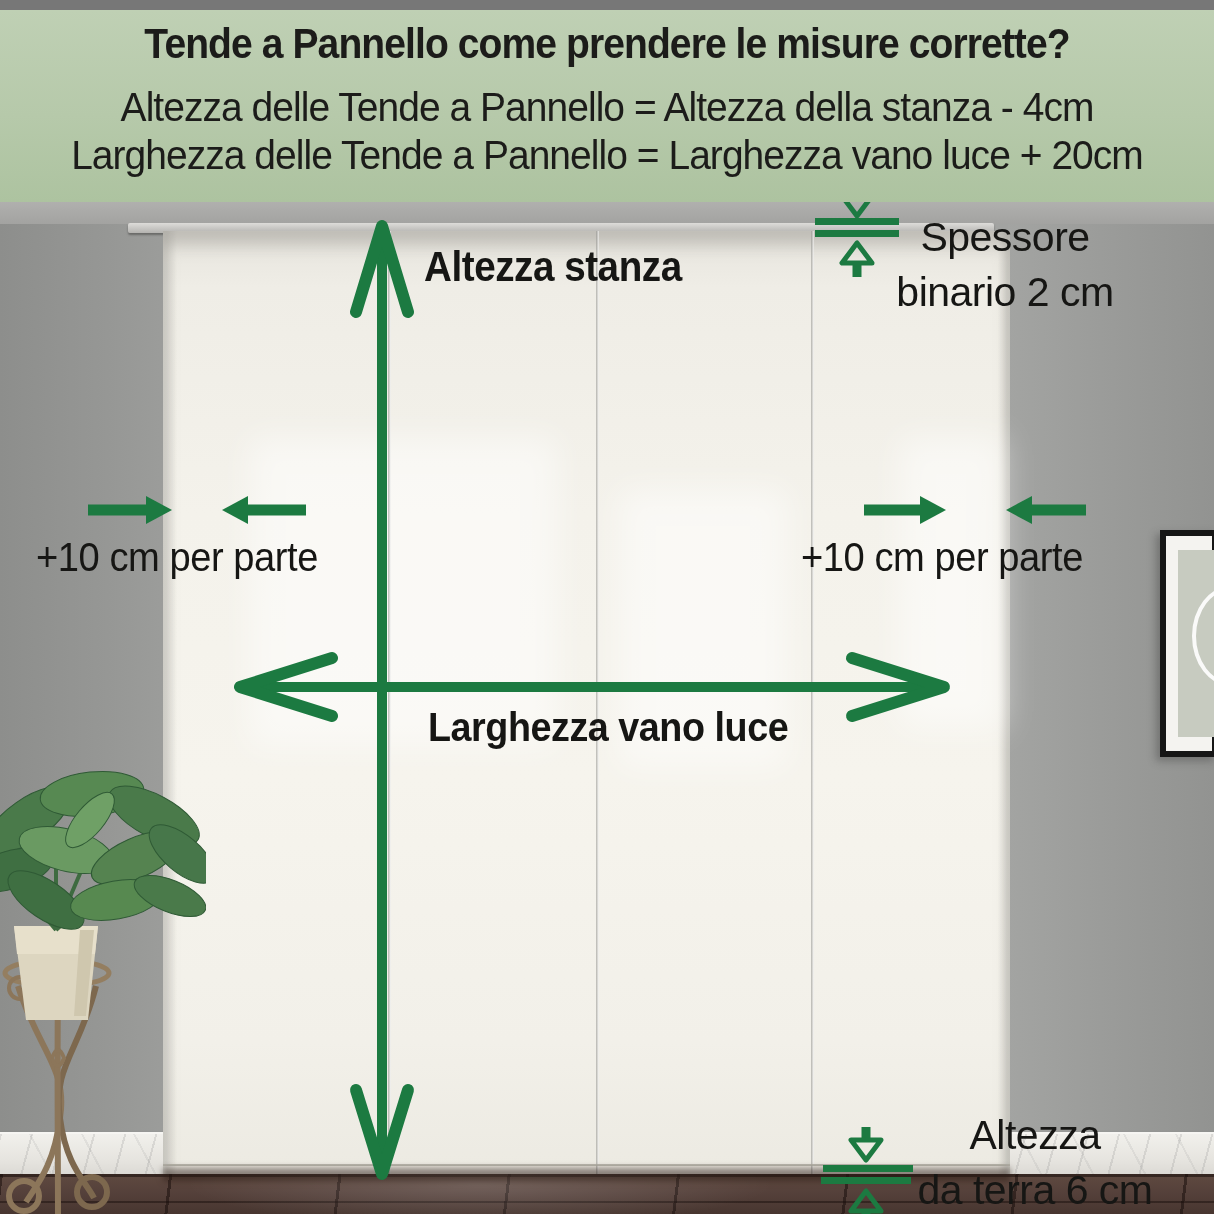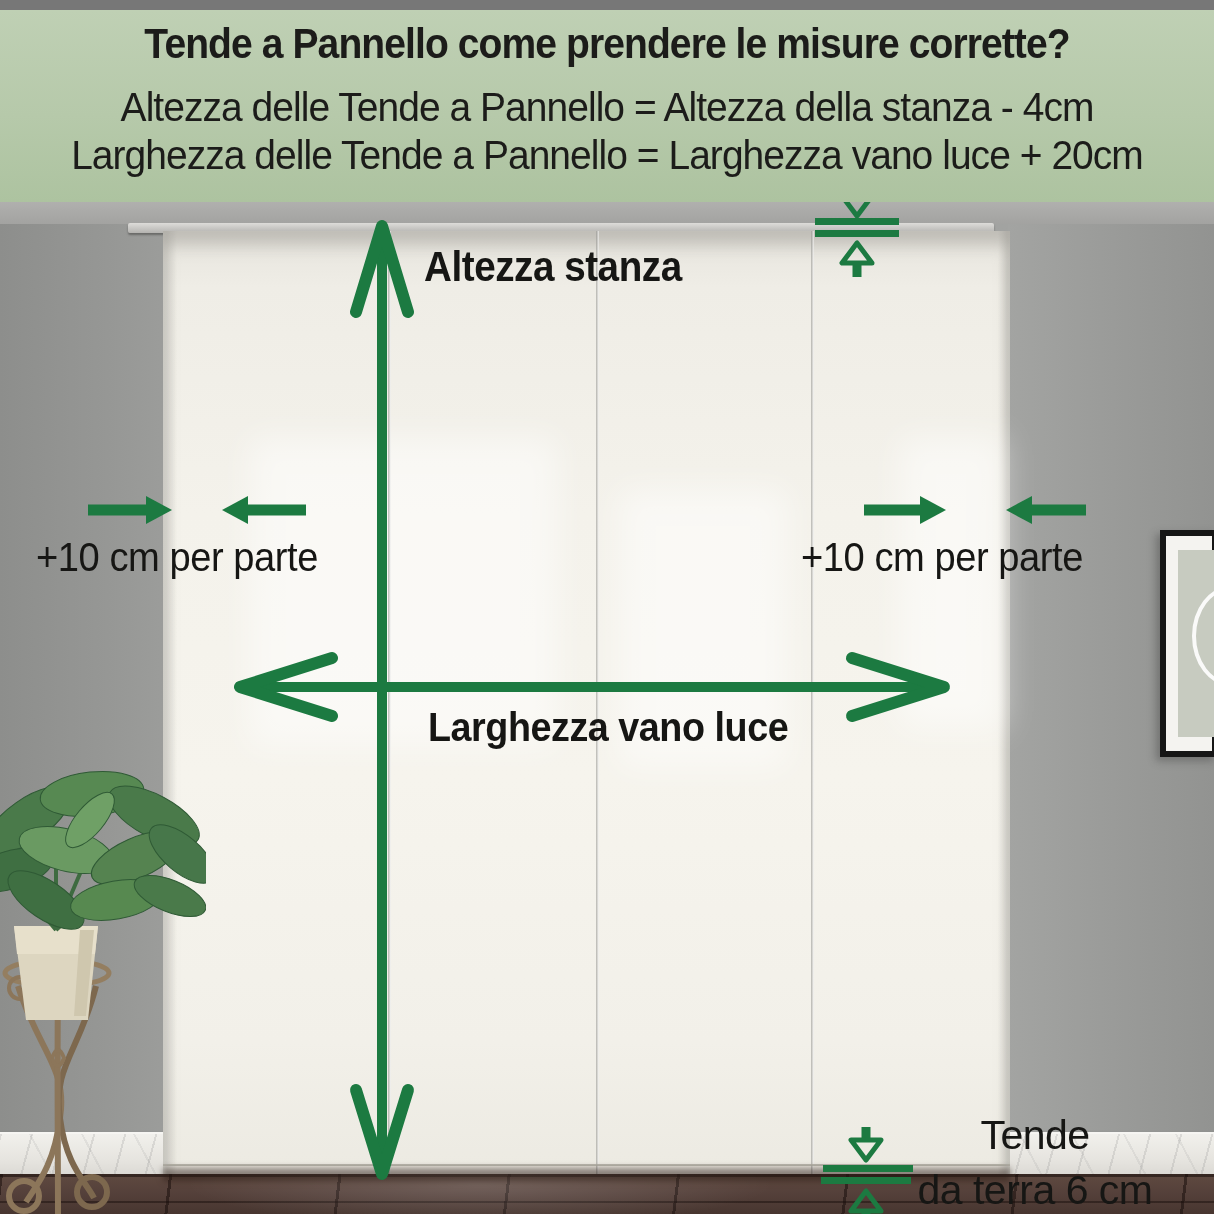--- a/index.html
+++ b/index.html
@@ -205,18 +205,22 @@
       <rect class="g-fill" x="821" y="1167" width="90" height="7"></rect>
       <path class="g-stroke" d="M851,1201 L881,1201 L866,1181 Z" fill="none" stroke-width="5" stroke-linejoin="round"></path>
       <line class="g-stroke" x1="866" y1="1202" x2="866" y2="1213" stroke-width="9"></line>
     </g>
   </svg>
 
   <div class="label bold" id="label-altezza">Altezza stanza</div>
   <div class="label bold" id="label-larghezza">Larghezza vano luce</div>
   <div class="label" id="label-plus10-left">+10 cm per parte</div>
   <div class="label" id="label-plus10-right">+10 cm per parte</div>
+  <div class="label" id="label-spessore">
+    <div>Spessore</div>
+    <div>binario 2 cm</div>
+  </div>
   <div class="label" id="label-spazio">
-    <div>Tende</div>
+    <div>Altezza</div>
     <div>da terra 6 cm</div>
   </div>
 
 </div>
 
 </body></html>

